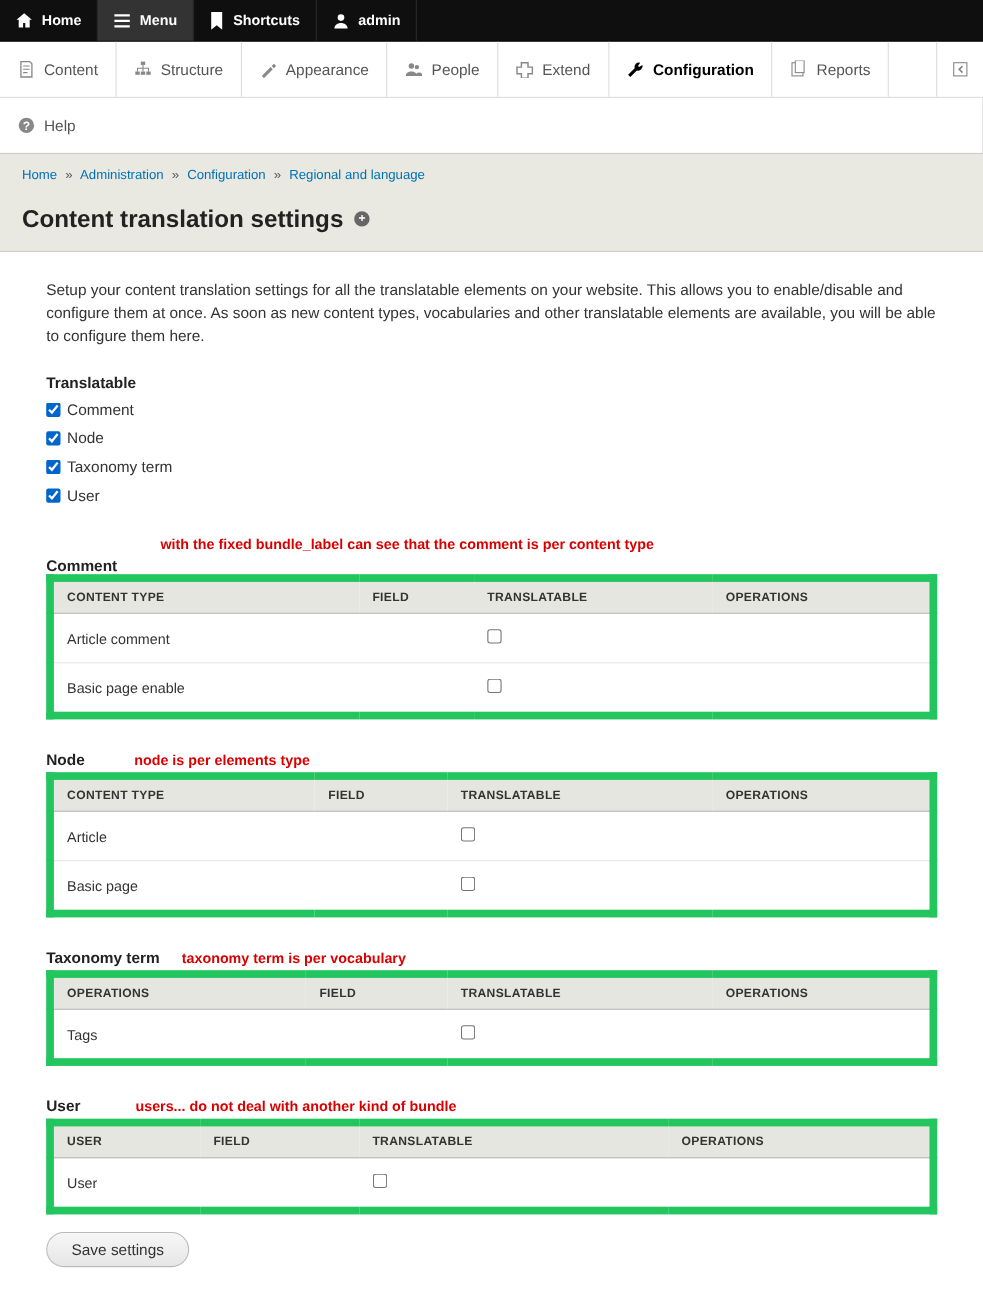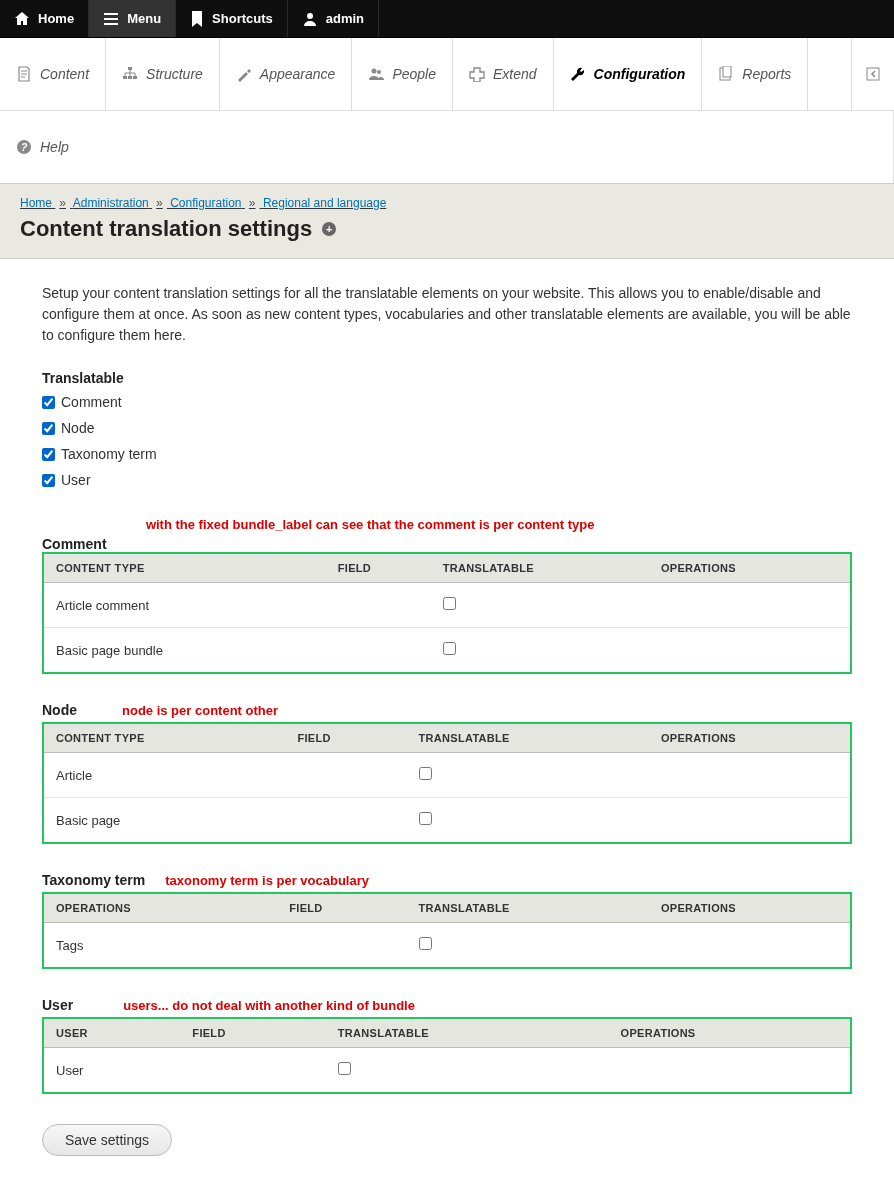--- a/index.html
+++ b/index.html
@@ -6,53 +6,53 @@
 body { font-family: "Lucida Grande", "Lucida Sans Unicode", Verdana, sans-serif; font-size: 13px; color: #333; background: #fff; }
 
 
 .toolbar { background: #0f0f0f; display: flex; height: 38px; border-bottom: 1px solid #000; }
 .toolbar-item { display: flex; align-items: center; padding: 0 14px; color: #fff; font-size: 13px; font-weight: bold; cursor: pointer; border-right: 1px solid #2a2a2a; }
 .toolbar-item.active { background: #333; }
 .toolbar-item svg { margin-right: 8px; }
 
 
 .admin-tabs { background: #fff; display: flex; flex-wrap: wrap; border-bottom: 1px solid #ccc; position: relative; }
-.admin-tab { display: flex; align-items: center; padding: 28px 16px; color: #555; cursor: pointer; border-right: 1px solid #ddd; font-size: 14px; font-style: italic; }
+.admin-tab { display: flex; align-items: center; padding: 17px 16px; color: #555; cursor: pointer; border-right: 1px solid #ddd; font-size: 14px; }
 .admin-tab.active { font-weight: bold; color: #000; }
 .admin-tab svg { margin-right: 8px; }
 .tray-toggle { margin-left: auto; padding: 12px 14px; border-left: 1px solid #ddd; color: #888; cursor: pointer; display: flex; align-items: center; }
 
 
 .region-header { background: #e9e9e1; padding: 12px 20px 16px; border-bottom: 1px solid #ccc; }
-.breadcrumb { font-size: 12px; margin-bottom: 6px; text-decoration: underline; }
+.breadcrumb { font-size: 12px; margin-bottom: 20px; }
 .breadcrumb a { color: #0071b3; text-decoration: none; }
 .breadcrumb .sep { color: #555; padding: 0 4px; }
 .page-title { font-size: 22px; font-weight: bold; color: #222; display: flex; align-items: center; }
 .page-title .add-icon { margin-left: 10px; width: 14px; height: 14px; border-radius: 50%; background: #666; color: #fff; font-size: 11px; display: inline-flex; align-items: center; justify-content: center; line-height: 1; }
 
 
 .content { padding: 24px 42px 40px; }
 .intro { font-size: 14px; line-height: 1.5; margin-bottom: 24px; }
 
 .section-heading { font-weight: bold; font-size: 14px; margin-bottom: 8px; color: #222; }
 .checkbox-row { display: flex; align-items: center; margin-bottom: 10px; font-size: 14px; }
 .checkbox-row input { margin-right: 6px; accent-color: #0066cc; }
 
 .annotation { color: #d80000; font-weight: bold; font-size: 13px; margin-left: 14px; }
 
 .entity-block { margin-top: 28px; }
 .entity-heading-row { display: flex; align-items: baseline; margin-bottom: 4px; }
 .entity-heading { font-weight: bold; font-size: 14px; color: #222; }
 
-table.settings { width: 100%; border-collapse: collapse; border: 2px solid #22c55e; }
+table.settings { width: 100%; border-collapse: collapse; border: 7px solid #22c55e; }
 table.settings thead th { background: #e6e6e0; text-align: left; padding: 8px 12px; font-size: 11px; font-weight: bold; color: #333; letter-spacing: 0.3px; border-bottom: 1px solid #bbb; }
 table.settings tbody td { padding: 14px 12px; font-size: 13px; border-bottom: 1px solid #e5e5e5; vertical-align: middle; }
 table.settings tbody tr:last-child td { border-bottom: none; }
 
-.save-row { margin-top: 30px; }
+.save-row { margin-top: 16px; }
 .btn-save { background: linear-gradient(to bottom, #f7f7f7, #e6e6e6); border: 1px solid #bbb; border-radius: 16px; padding: 7px 22px; font-size: 14px; color: #333; cursor: pointer; }
 </style>
 </head>
 <body>
 
 <div class="toolbar">
   <div class="toolbar-item">
     <svg width="16" height="16" viewBox="0 0 16 16" fill="#fff">
         <path d="M8 1L1 7h2v7h4V10h2v4h4V7h2z"></path>
       </svg>
@@ -198,33 +198,33 @@
       </tr>
         </thead>
       <tbody>
         <tr>
           <td>Article comment</td>
           <td></td>
           <td><input type="checkbox" style=""></td>
           <td></td>
         </tr>
         <tr>
-          <td>Basic page bundle</td>
+          <td>Basic page enable</td>
           <td></td>
           <td><input type="checkbox" style=""></td>
           <td></td>
         </tr>
       </tbody>
     </table>
   </div>
 
   <div class="entity-block">
     <div class="entity-heading-row">
       <span class="entity-heading">Node</span>
-      <span class="annotation" style="margin-left:45px">node is per content other</span>
+      <span class="annotation" style="margin-left:45px">node is per elements type</span>
     </div>
     <table class="settings">
       <thead>
           <tr>
         <th style="width:30%">CONTENT TYPE</th>
         <th style="width:15%">FIELD</th>
         <th style="width:30%">TRANSLATABLE</th>
         <th>OPERATIONS</th>
       </tr>
         </thead>

